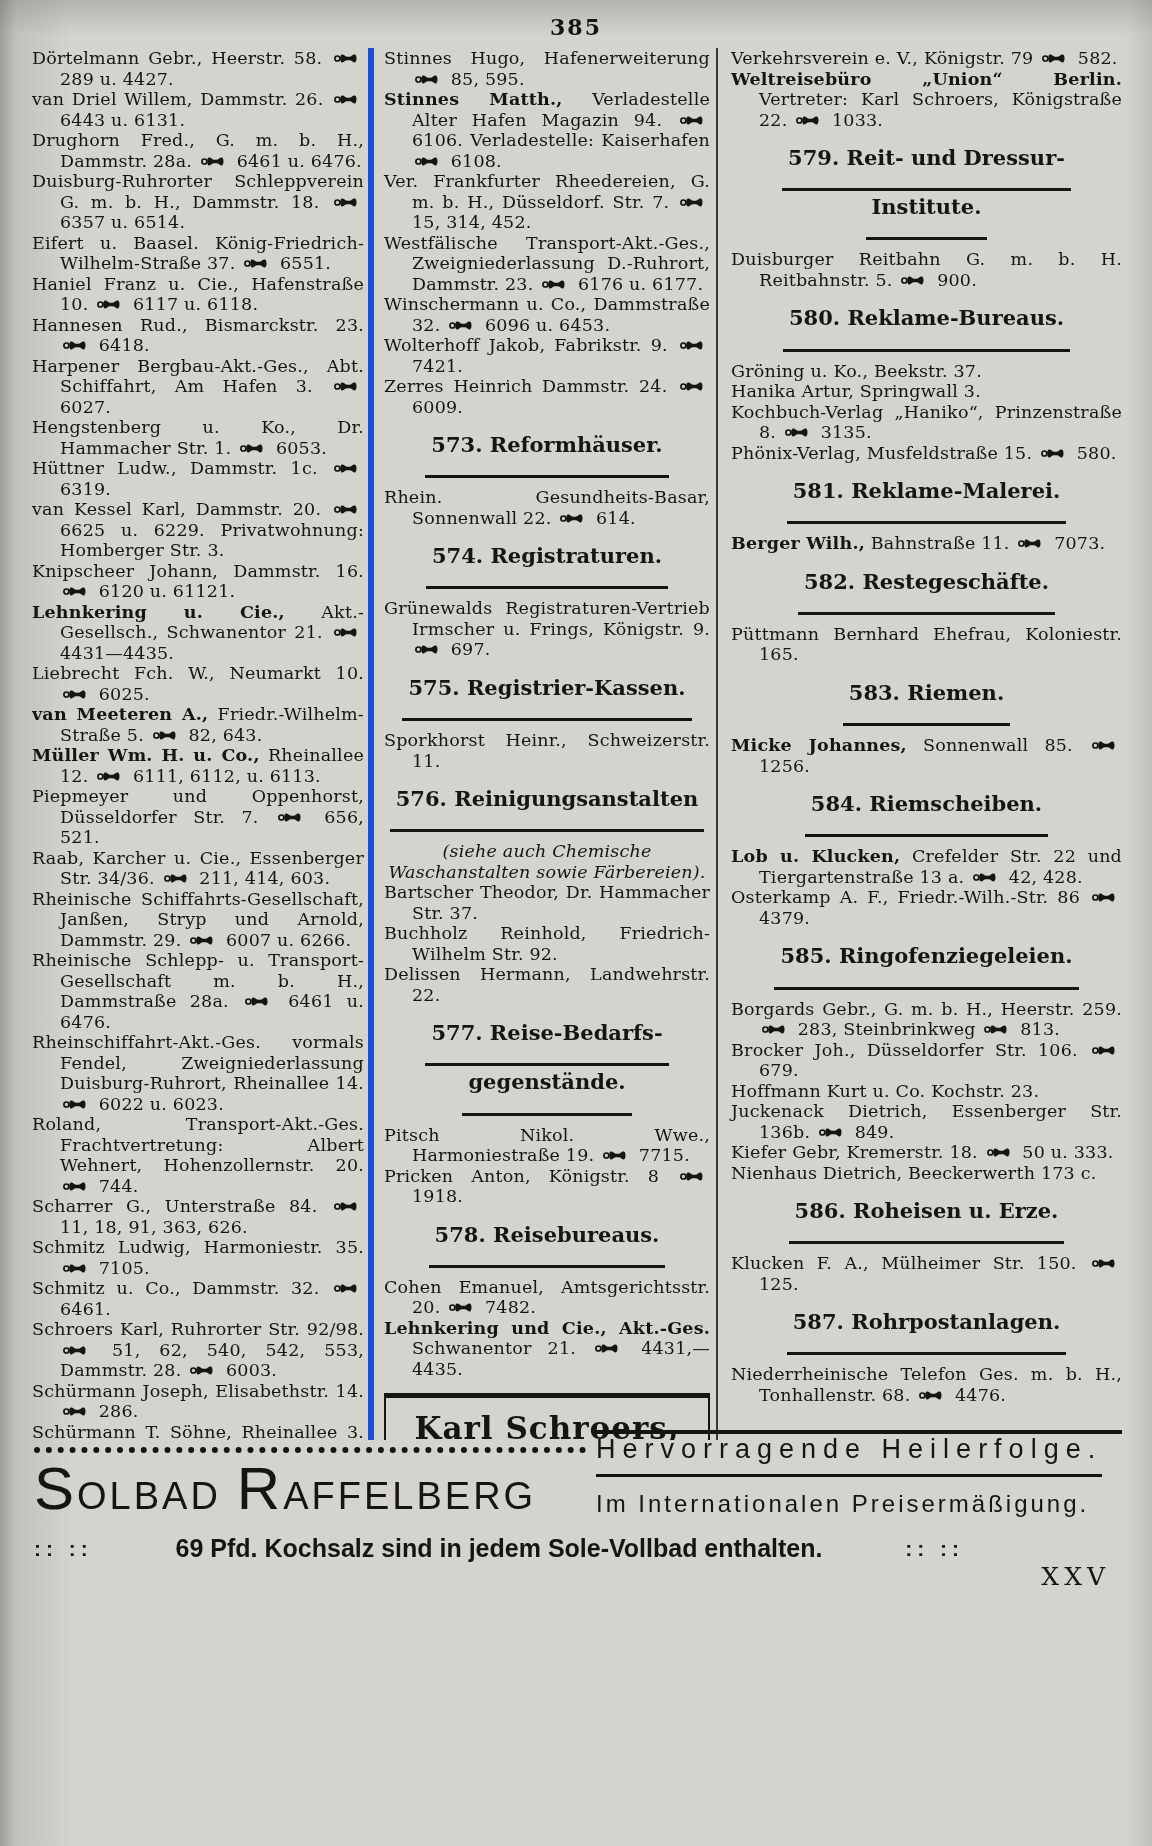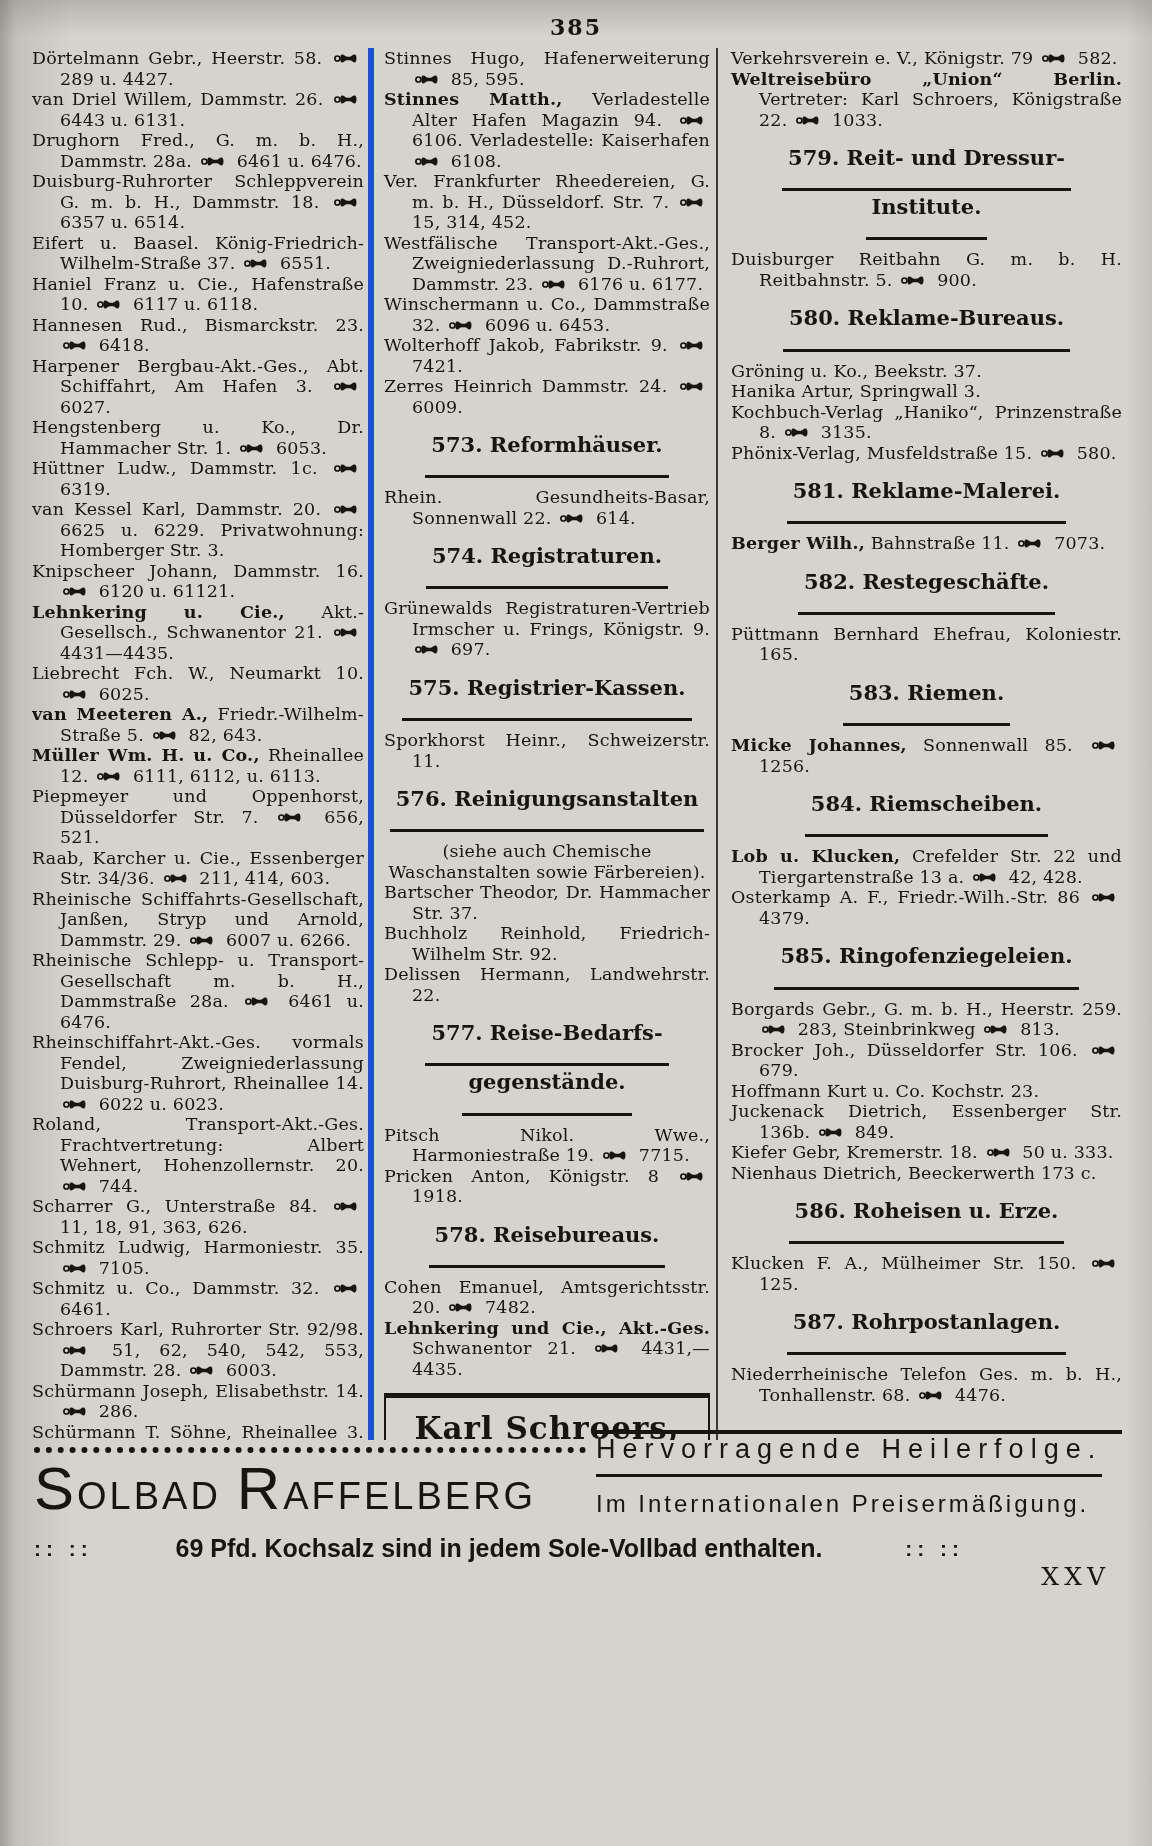--- a/index.html
+++ b/index.html
@@ -24,21 +24,21 @@
   }
   .col{box-sizing:border-box;}
   .col-0{width:336px;padding-right:4px;}
   .col-1{width:348px;border-left:6px solid #1d4ed8;padding:0 6px 0 10px;}
   .col-2{flex:1;border-left:2px solid #3a3833;padding-left:13px;}
   .entry{
     margin:0;padding-left:28px;text-indent:-28px;text-align:justify;
     font-size:17.5px;line-height:20.5px;letter-spacing:.2px;
   }
   .entry .ename{font-weight:bold;}
-  .note{padding-left:0;text-indent:0;text-align:center;}
+  .note{padding-left:0;text-indent:0;text-align:center;font-style:italic;}
   .h-wrap{text-align:center;margin:12px 0 9px;}
   .h-line-row{line-height:1;}
   .h-line{
     display:inline-block;font-weight:bold;font-size:21px;line-height:1.2;
     border-bottom:3px solid #17150f;padding:0 6px 18px;margin-top:3px;
   }
   .ph{display:inline-block;width:25px;height:13px;vertical-align:-1px;margin:0 5px 0 3px;color:#17150f;}
   .ph svg{width:100%;height:100%;display:block;}
   .schroers{
     margin:14px 0 0;border:2px solid #17150f;

